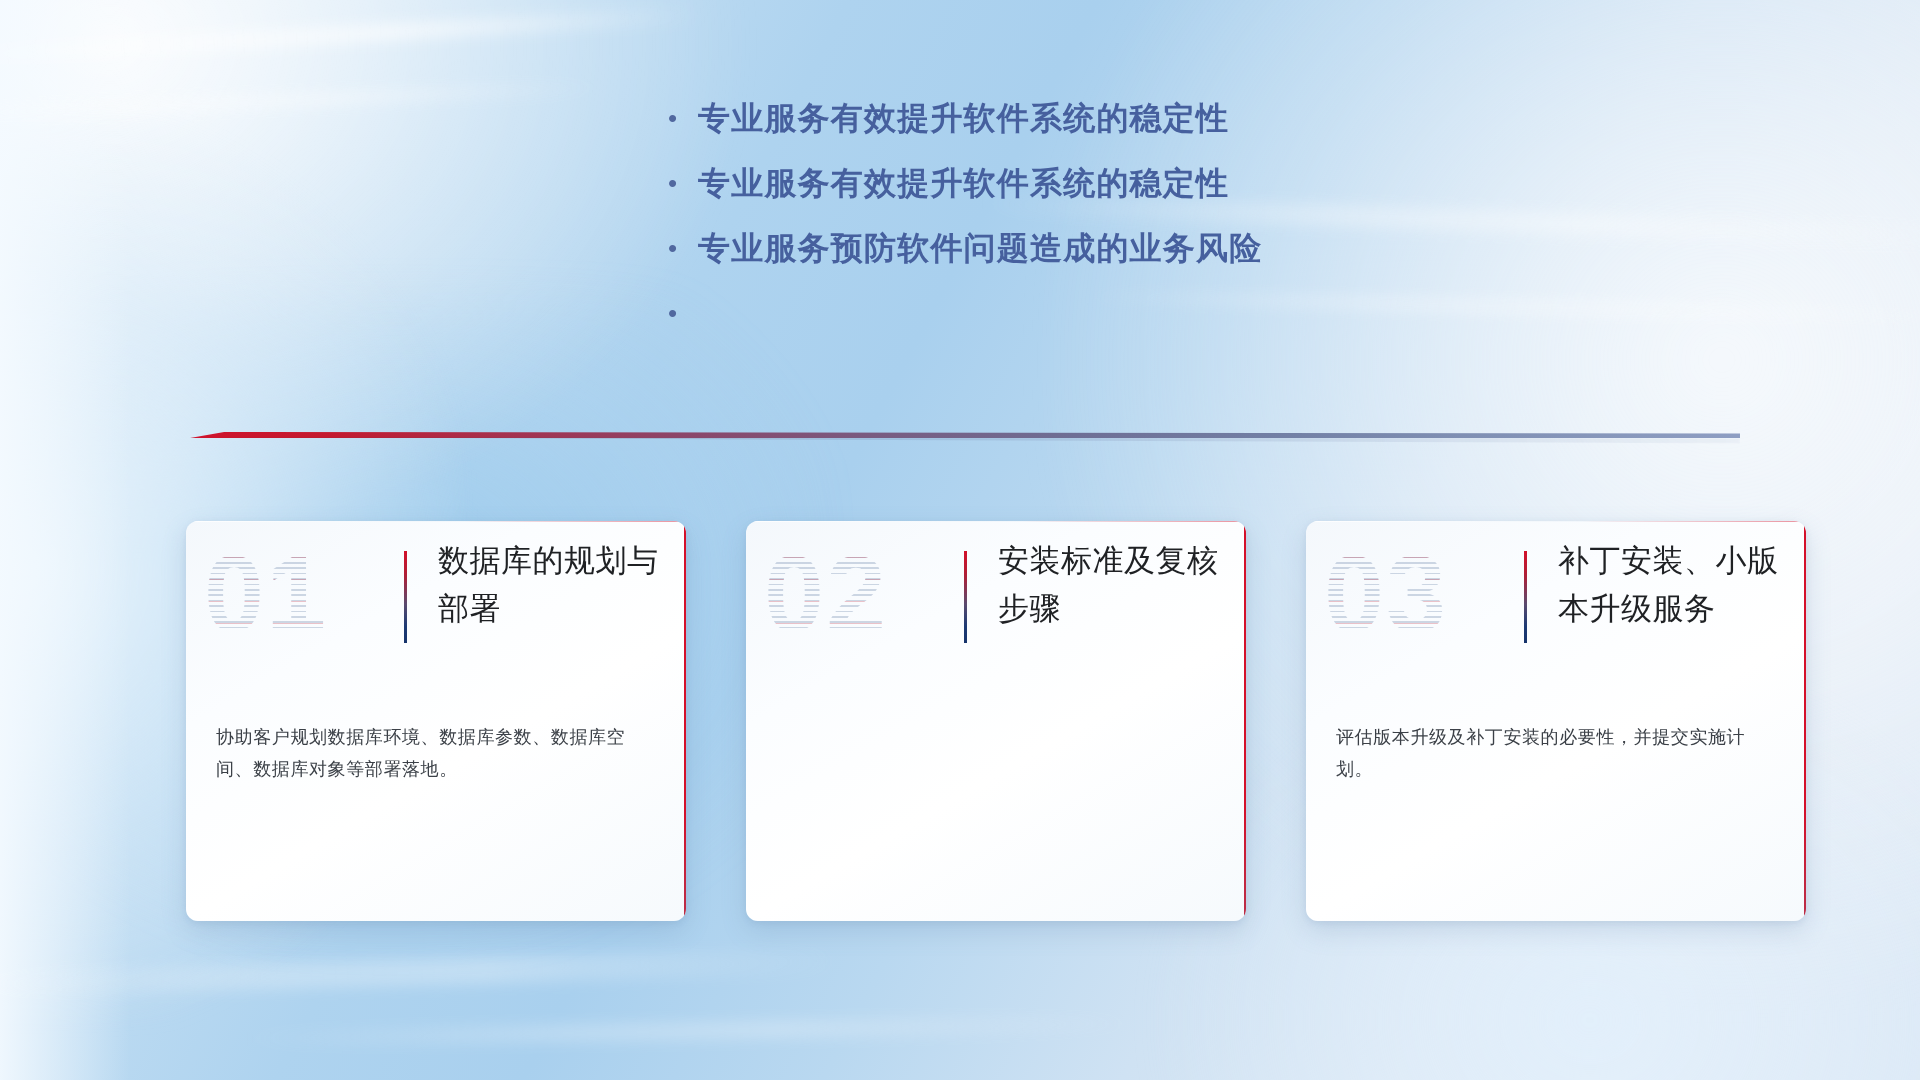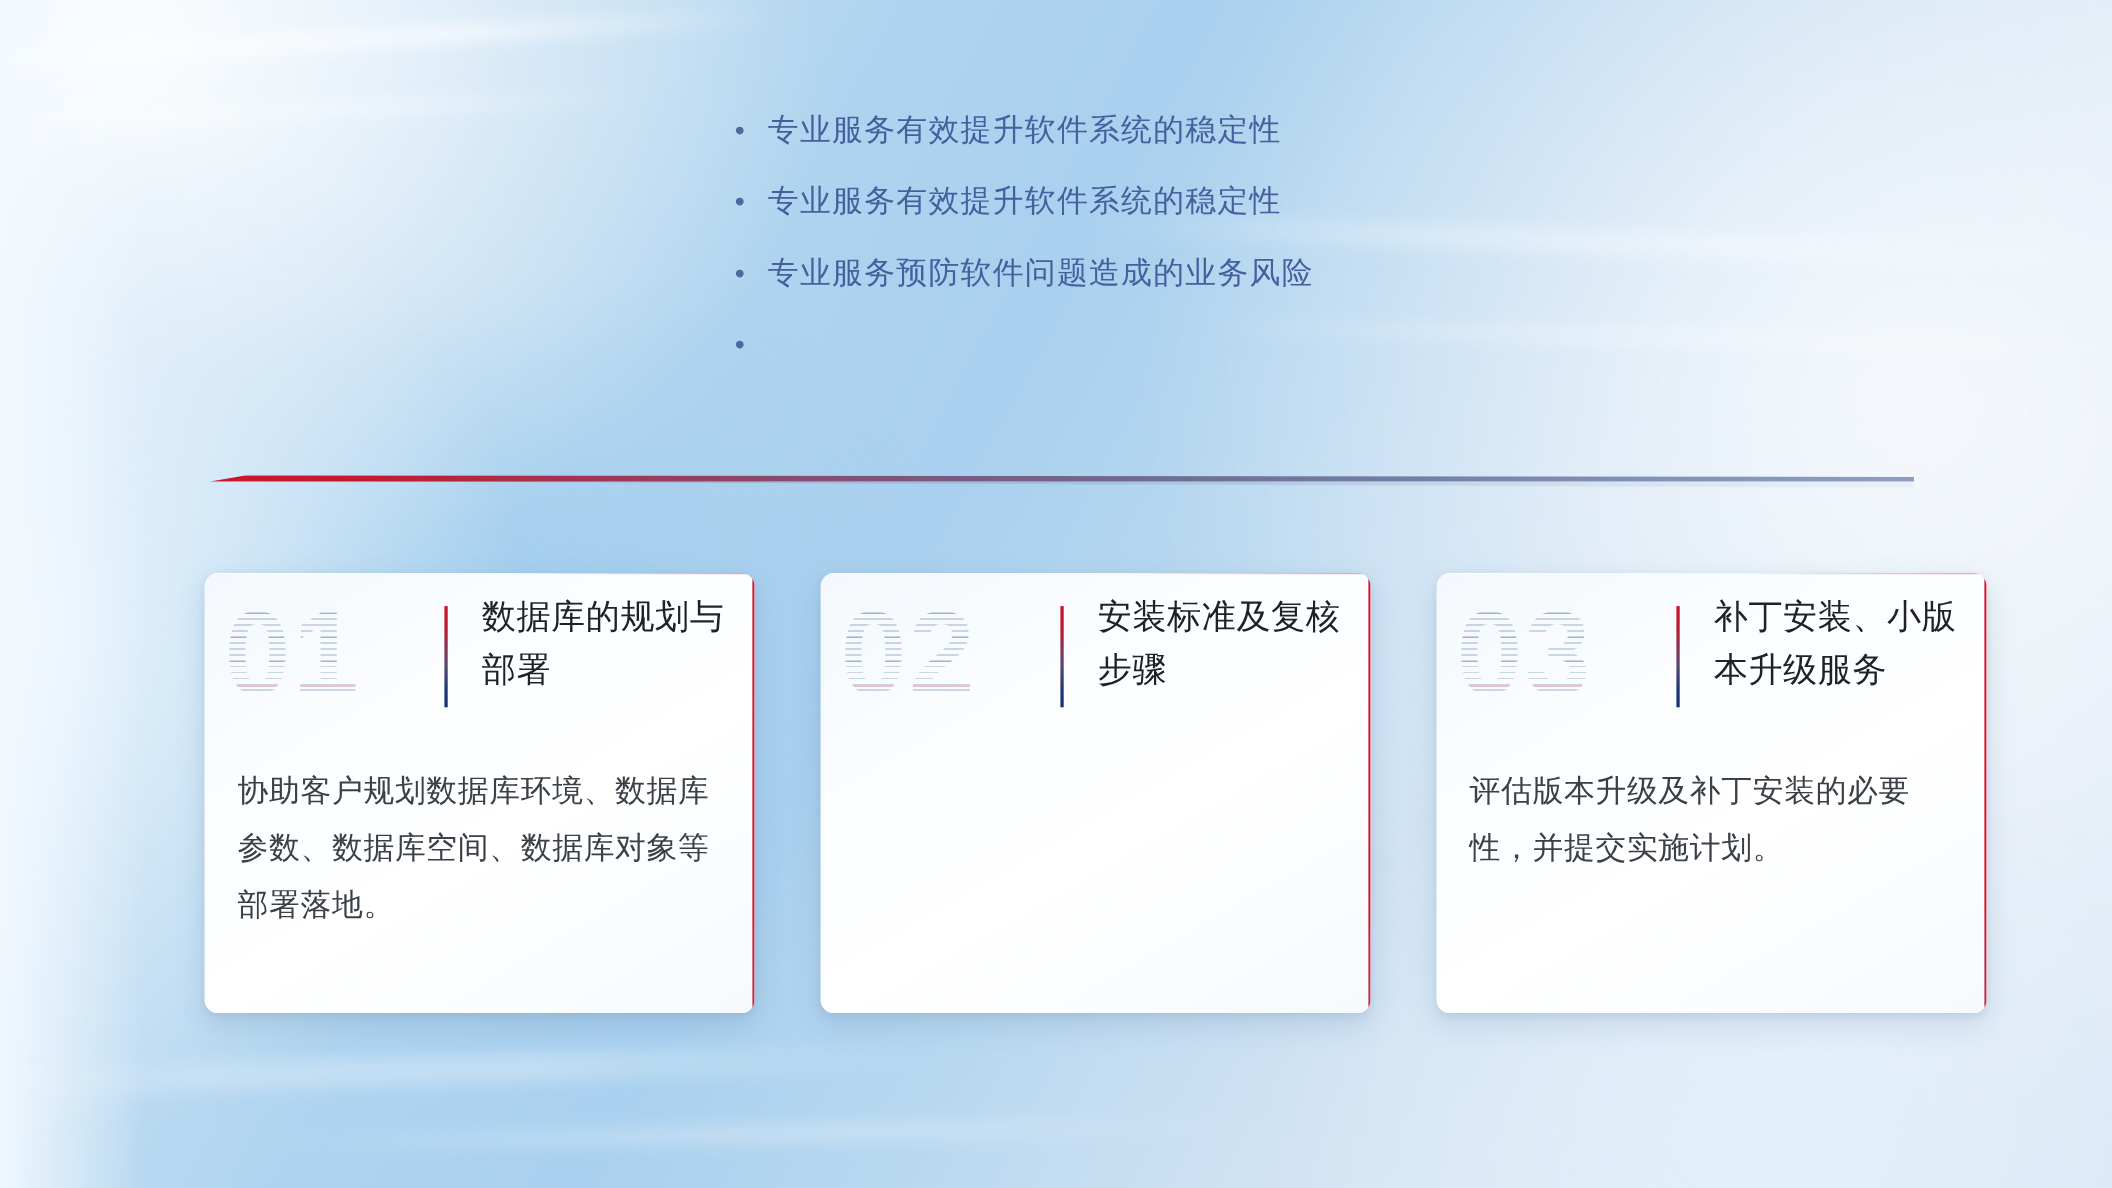--- a/index.html
+++ b/index.html
@@ -41,22 +41,22 @@
   .s4{left:1080px;top:300px;width:900px;height:14px;transform:rotate(1.4deg);opacity:.5;}
   .s5{left:-40px;top:960px;width:880px;height:26px;transform:rotate(-1.6deg);opacity:.45;}
   .s6{left:240px;top:1022px;width:900px;height:18px;transform:rotate(-1.0deg);opacity:.4;}
   .bg-vert{position:absolute;left:0;top:0;width:130px;height:1080px;
     background:linear-gradient(90deg, rgba(244,250,255,.9) 0%, rgba(244,250,255,0) 100%);}
 
   
   #bullets{position:absolute;left:668px;top:96px;width:760px;}
   .bullet-row{display:flex;align-items:flex-start;margin-bottom:21px;}
   .bullet-dot{width:30px;flex:0 0 30px;color:#51689f;font-size:26px;line-height:44px;text-align:left;}
-  .bullet-text{font-size:28px;line-height:44px;color:#46609e;letter-spacing:1.2px;
-    font-weight:400;white-space:nowrap;}
+  .bullet-text{font-size:32px;line-height:44px;color:#46609e;letter-spacing:1.2px;
+    font-weight:700;white-space:nowrap;}
 
   
   #divider{position:absolute;left:190px;top:428px;width:1550px;height:16px;}
   .div-top{position:absolute;left:0;top:4px;width:100%;height:6px;
     clip-path:polygon(0 100%, 2.2% 0, 100% 26%, 100% 100%);
     background:linear-gradient(90deg,
       #cf0a24 0%, #c41127 9%, #a62a47 20%, #8a4064 32%,
       #77567c 44%, #6b6a91 57%, #6e7ba1 70%, #7b8bb0 82%, #8a9ac0 100%);
     opacity:.96;}
   .div-shadow{position:absolute;left:0;top:9px;width:100%;height:7px;
@@ -90,22 +90,22 @@
     color:transparent;
     background-image:repeating-linear-gradient(180deg,
       rgba(190,40,60,.55) 0px, rgba(190,40,60,.55) 1.2px,
       rgba(255,255,255,0) 1.2px, rgba(255,255,255,0) 22px);
     -webkit-background-clip:text;background-clip:text;
     opacity:.5;}
   .vbar{position:absolute;left:218px;top:30px;width:3px;height:92px;
     background:linear-gradient(180deg,#d2102a 0%, #b01e36 26%, #5a4a6e 58%, #1d3a74 82%, #16336b 100%);}
   .card-title{position:absolute;left:252px;top:16px;width:230px;
     font-size:31px;line-height:48px;color:#1f2124;font-weight:500;letter-spacing:.5px;}
-  .card-body{position:absolute;left:30px;top:172px;width:442px;
-    font-size:28px;line-height:52px;color:#3b4047;letter-spacing:.6px;}
+  .card-body{position:absolute;left:30px;top:200px;width:442px;
+    font-size:18px;line-height:32px;color:#3b4047;letter-spacing:.6px;}
 </style>
 </head>
 <body>
 
 <div id="bg">
   <div class="bg-base"></div>
   <div class="bg-blue-core"></div>
   <div class="bg-glow-tl"></div>
   <div class="bg-glow-left"></div>
   <div class="bg-glow-right"></div>

